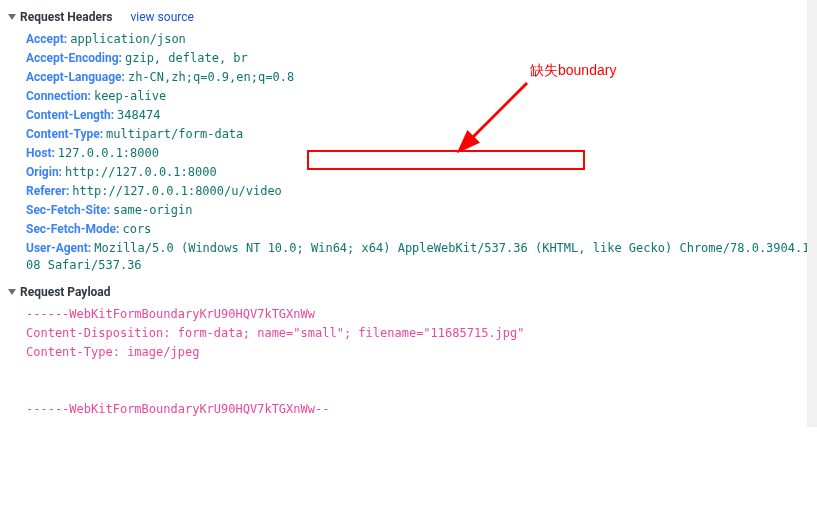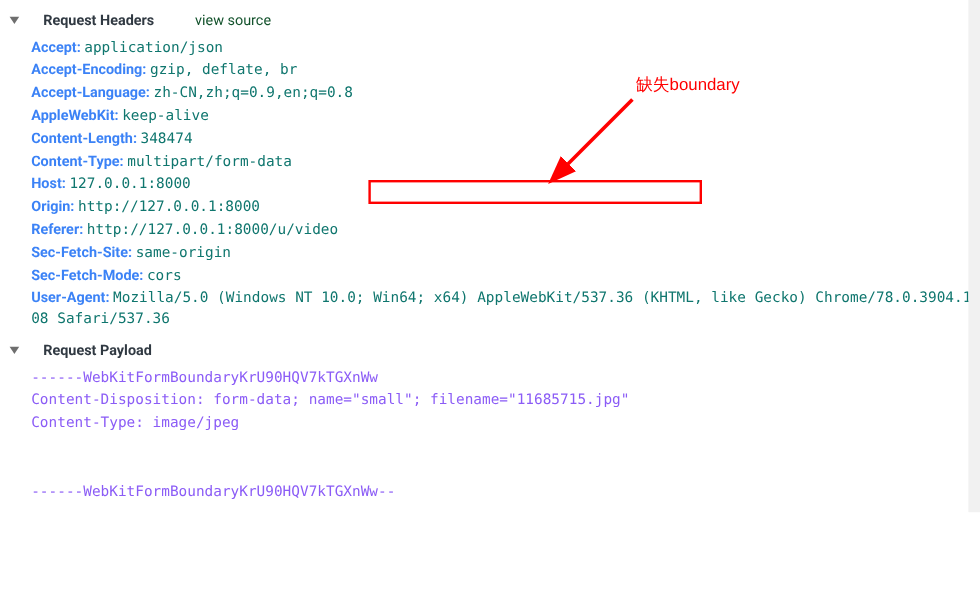--- a/index.html
+++ b/index.html
@@ -13,36 +13,35 @@
       padding: 4px 6px;
     }
     .section-header {
       display: flex;
       align-items: center;
       padding: 2px 0;
       margin-top: 4px;
       font-size: 12px;
       font-weight: bold;
       color: #303942;
-      gap: 16px;
     }
     .triangle {
       display: inline-block;
       width: 0;
       height: 0;
       border-left: 4px solid transparent;
       border-right: 4px solid transparent;
       border-top: 6px solid #6e6e6e;
       margin-right: 4px;
       margin-left: 2px;
     }
     .view-source {
       margin-left: 18px;
       font-weight: normal;
-      color: #14532d;
+      color: #1d4ed8;
       font-size: 12px;
     }
     .headers {
       padding: 4px 0 4px 20px;
     }
     .header-line {
       padding: 1px 0;
       line-height: 17px;
       font-size: 12px;
       word-break: break-all;
@@ -57,21 +56,21 @@
       font-size: 12px;
     }
     .payload {
       padding: 4px 0 4px 20px;
     }
     .payload-line {
       font-family: Menlo, Consolas, monospace;
       font-size: 12px;
       padding: 1px 0;
       line-height: 17px;
-      color: #8b5cf6;
+      color: #ec4899;
     }
     .highlight-box {
       position: absolute;
       border: 2px solid #ff0000;
       width: 278px;
       height: 20px;
       left: 307px;
       top: 150px;
       pointer-events: none;
     }
@@ -106,21 +105,21 @@
 <div class="section-header">
   <span class="triangle"></span>
   <span>Request Headers</span>
   <span class="view-source">view source</span>
 </div>
 
 <div class="headers" id="headers-list">
     <div class="header-line"><span class="hname">Accept: </span><span class="hval">application/json</span></div>
     <div class="header-line"><span class="hname">Accept-Encoding: </span><span class="hval">gzip, deflate, br</span></div>
     <div class="header-line"><span class="hname">Accept-Language: </span><span class="hval">zh-CN,zh;q=0.9,en;q=0.8</span></div>
-    <div class="header-line"><span class="hname">AppleWebKit: </span><span class="hval">keep-alive</span></div>
+    <div class="header-line"><span class="hname">Connection: </span><span class="hval">keep-alive</span></div>
     <div class="header-line"><span class="hname">Content-Length: </span><span class="hval">348474</span></div>
     <div class="header-line"><span class="hname">Content-Type: </span><span class="hval">multipart/form-data</span></div>
     <div class="header-line"><span class="hname">Host: </span><span class="hval">127.0.0.1:8000</span></div>
     <div class="header-line"><span class="hname">Origin: </span><span class="hval">http://127.0.0.1:8000</span></div>
     <div class="header-line"><span class="hname">Referer: </span><span class="hval">http://127.0.0.1:8000/u/video</span></div>
     <div class="header-line"><span class="hname">Sec-Fetch-Site: </span><span class="hval">same-origin</span></div>
     <div class="header-line"><span class="hname">Sec-Fetch-Mode: </span><span class="hval">cors</span></div>
     <div class="header-line"><span class="hname">User-Agent: </span><span class="hval">Mozilla/5.0 (Windows NT 10.0; Win64; x64) AppleWebKit/537.36 (KHTML, like Gecko) Chrome/78.0.3904.108 Safari/537.36</span></div>
   </div>
 

